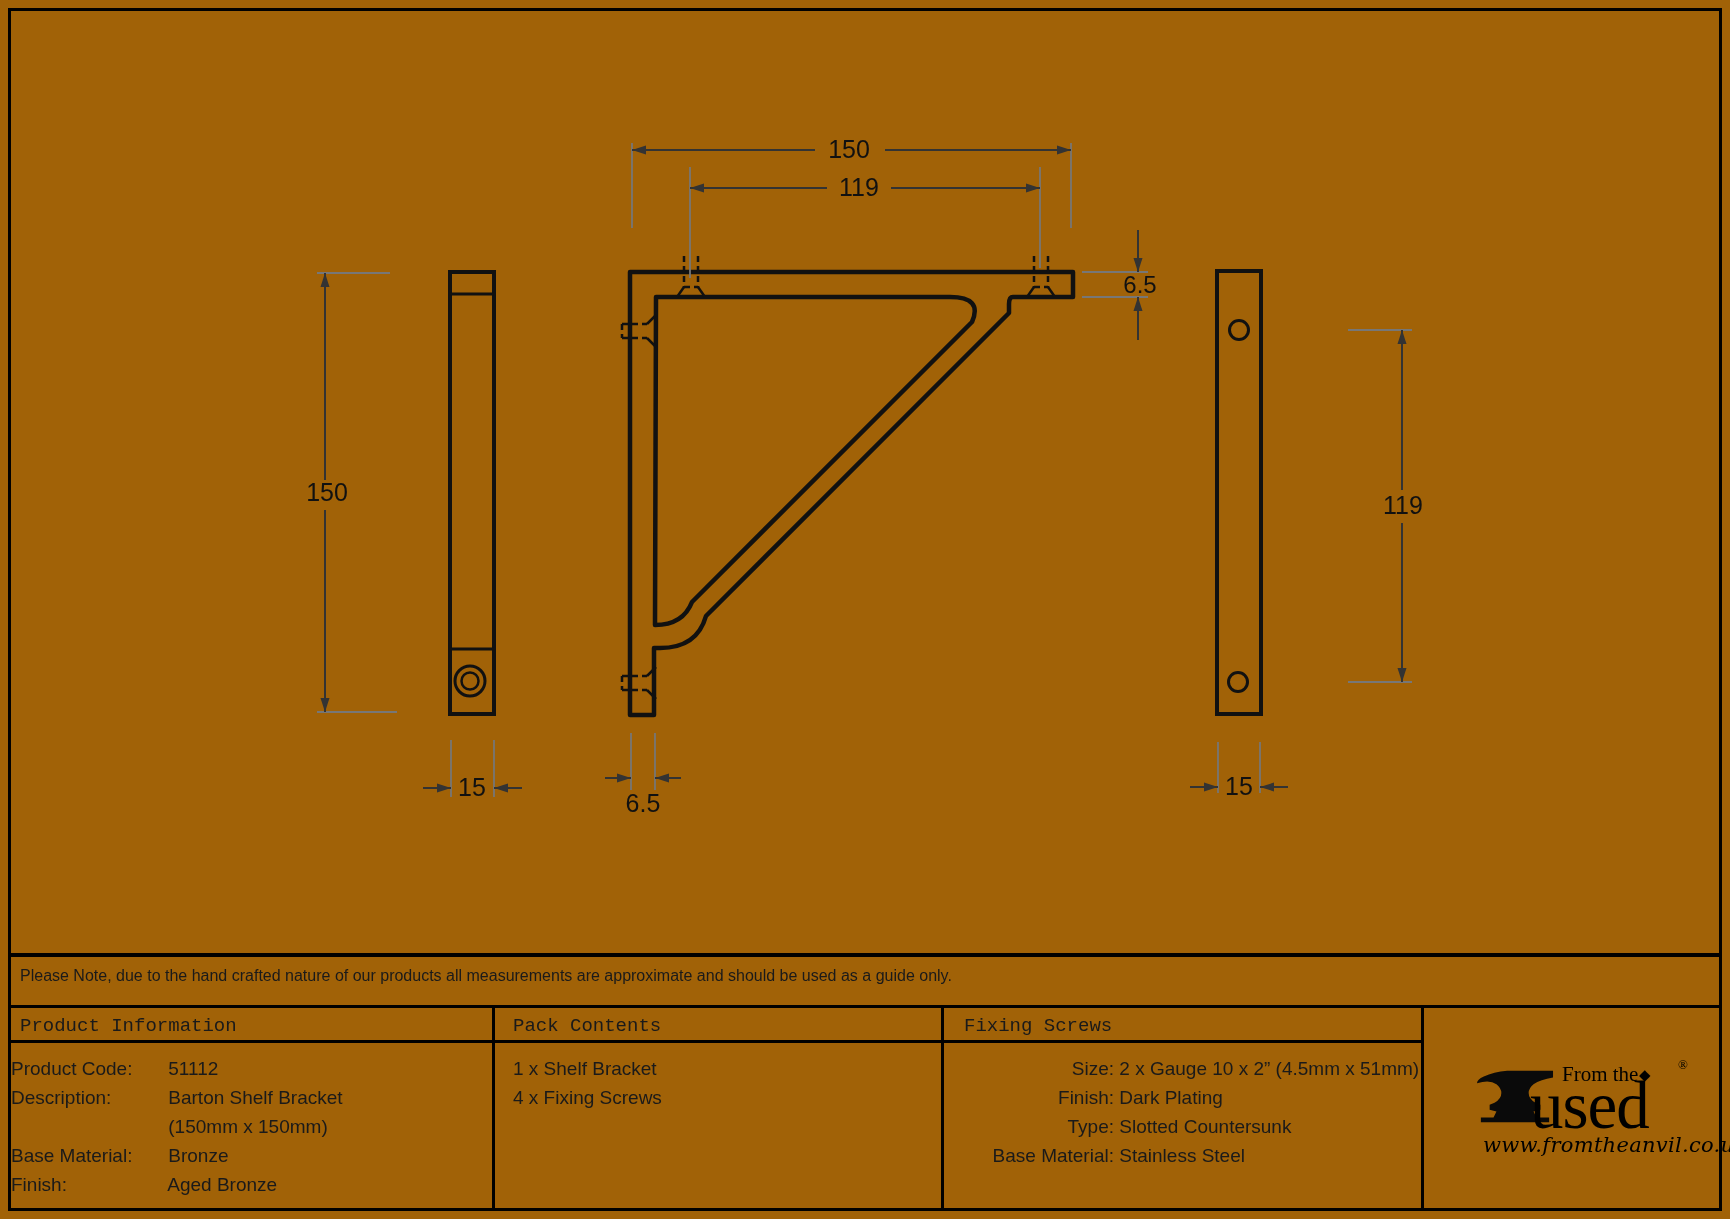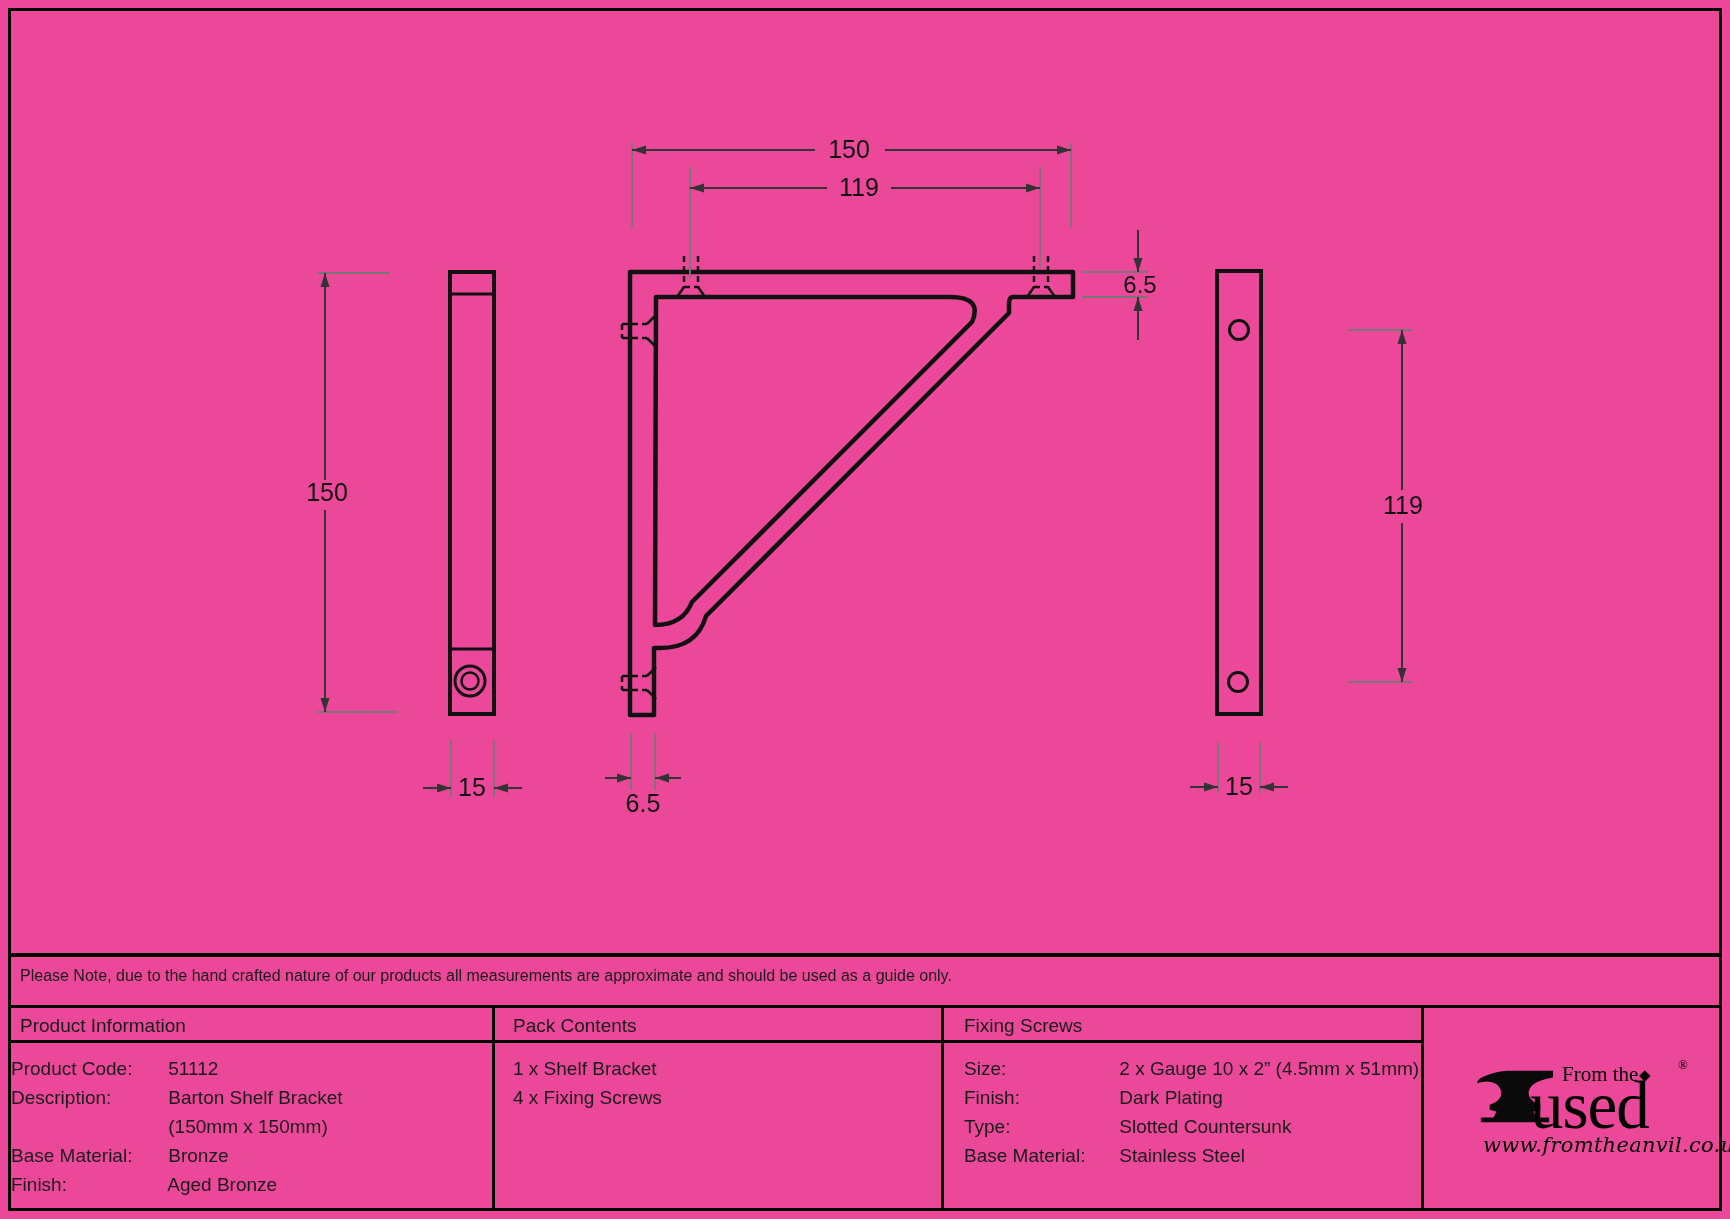--- a/index.html
+++ b/index.html
@@ -1,27 +1,27 @@
 <!DOCTYPE html>
 <html><head>
 <meta charset="utf-8">
 <style>
   html,body{margin:0;padding:0;background:#e8e8e8;}
-  .page{position:relative;width:1730px;height:1219px;background:#ec4899;overflow:hidden;
+  .page{position:relative;width:1730px;height:1219px;background:#a16207;overflow:hidden;
         font-family:"Liberation Sans",sans-serif;color:#1a1a1a;}
   .abs{position:absolute;}
   .page-border{left:8px;top:8px;width:1714px;height:1203px;border:3px solid #000;box-sizing:border-box;}
   .hline{background:#000;}
   .vline{background:#000;}
   .note-text{left:20px;top:967px;width:1380px;font-size:16px;}
-  .th{font-size:19px;font-weight:400;}
+  .th{font-size:19px;font-weight:400;font-family:Liberation Mono, monospace;}
   .cellblock{font-size:19px;}
   .row29{height:29px;line-height:29px;white-space:nowrap;}
   .lblcol{display:inline-block;width:152px;vertical-align:top;}
-  .fs-label{display:inline-block;width:150px;vertical-align:top;}
+  .fs-label{display:inline-block;width:150px;vertical-align:top;text-align:right;}
   svg text{font-family:"Liberation Sans",sans-serif;fill:#111;}
   .logo-brand{font-family:"Liberation Serif",serif;font-size:67px;line-height:1;letter-spacing:-1px;color:#000;}
   .logo-fromthe{font-family:"Liberation Serif",serif;font-size:21px;color:#000;}
   .logo-diamond{font-size:15px;color:#000;}
   .logo-reg{font-family:"Liberation Serif",serif;font-size:13px;color:#000;}
   .logo-site{font-family:"DejaVu Serif",serif;font-style:italic;font-size:21px;letter-spacing:.3px;color:#000;}
 </style>
 </head>
 <body>
 

